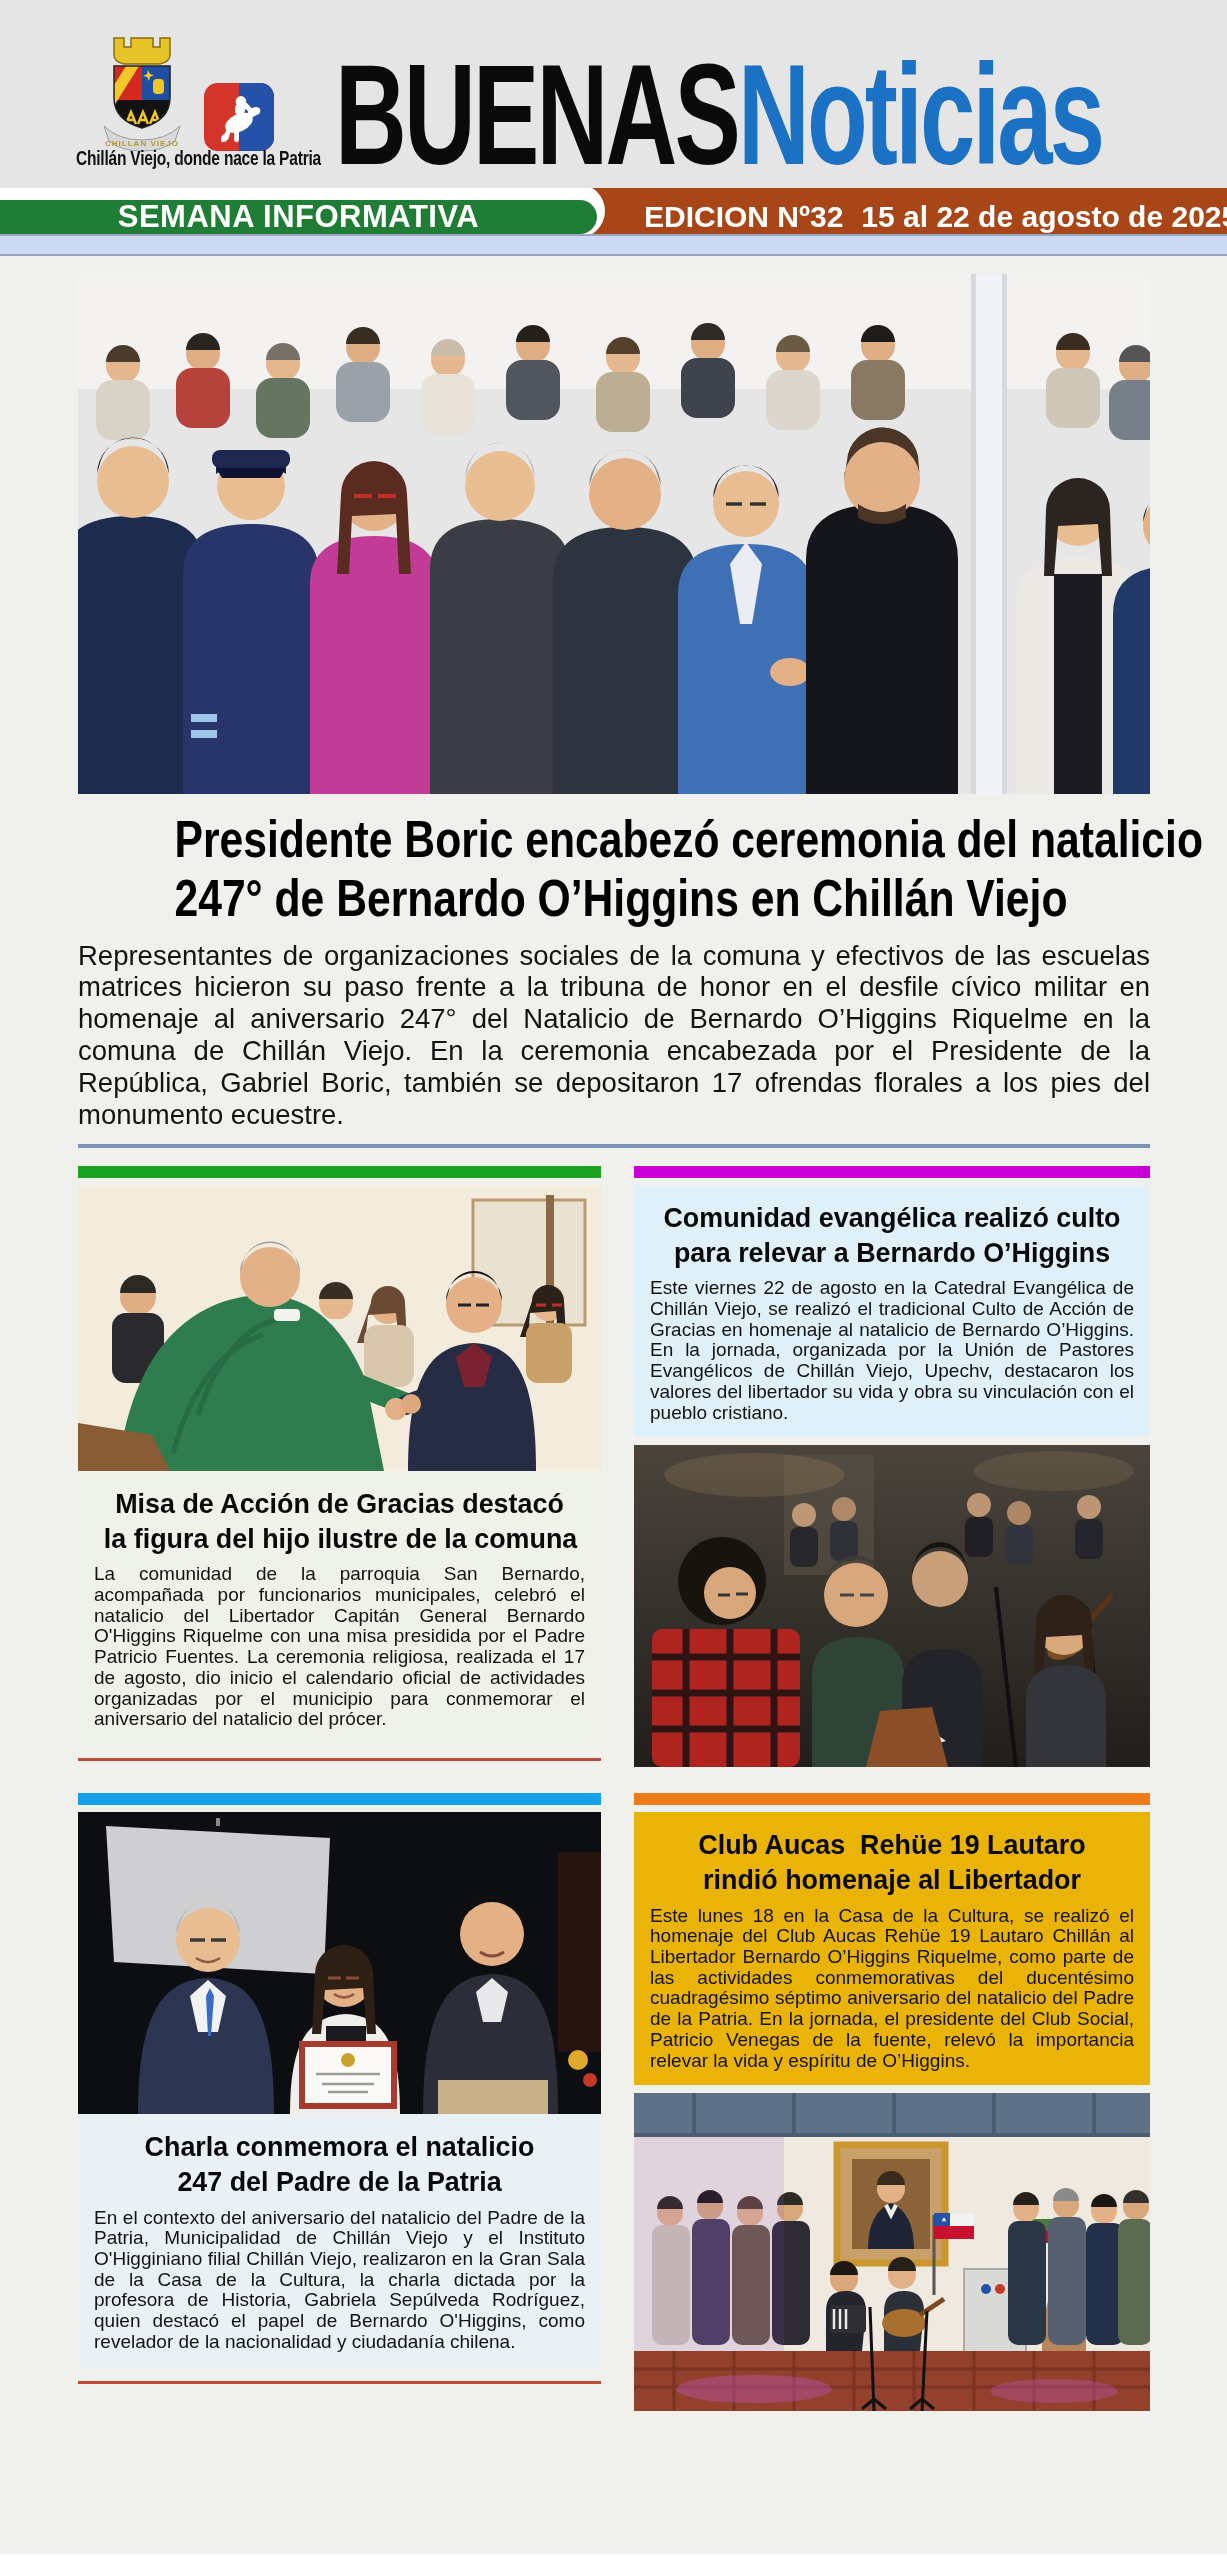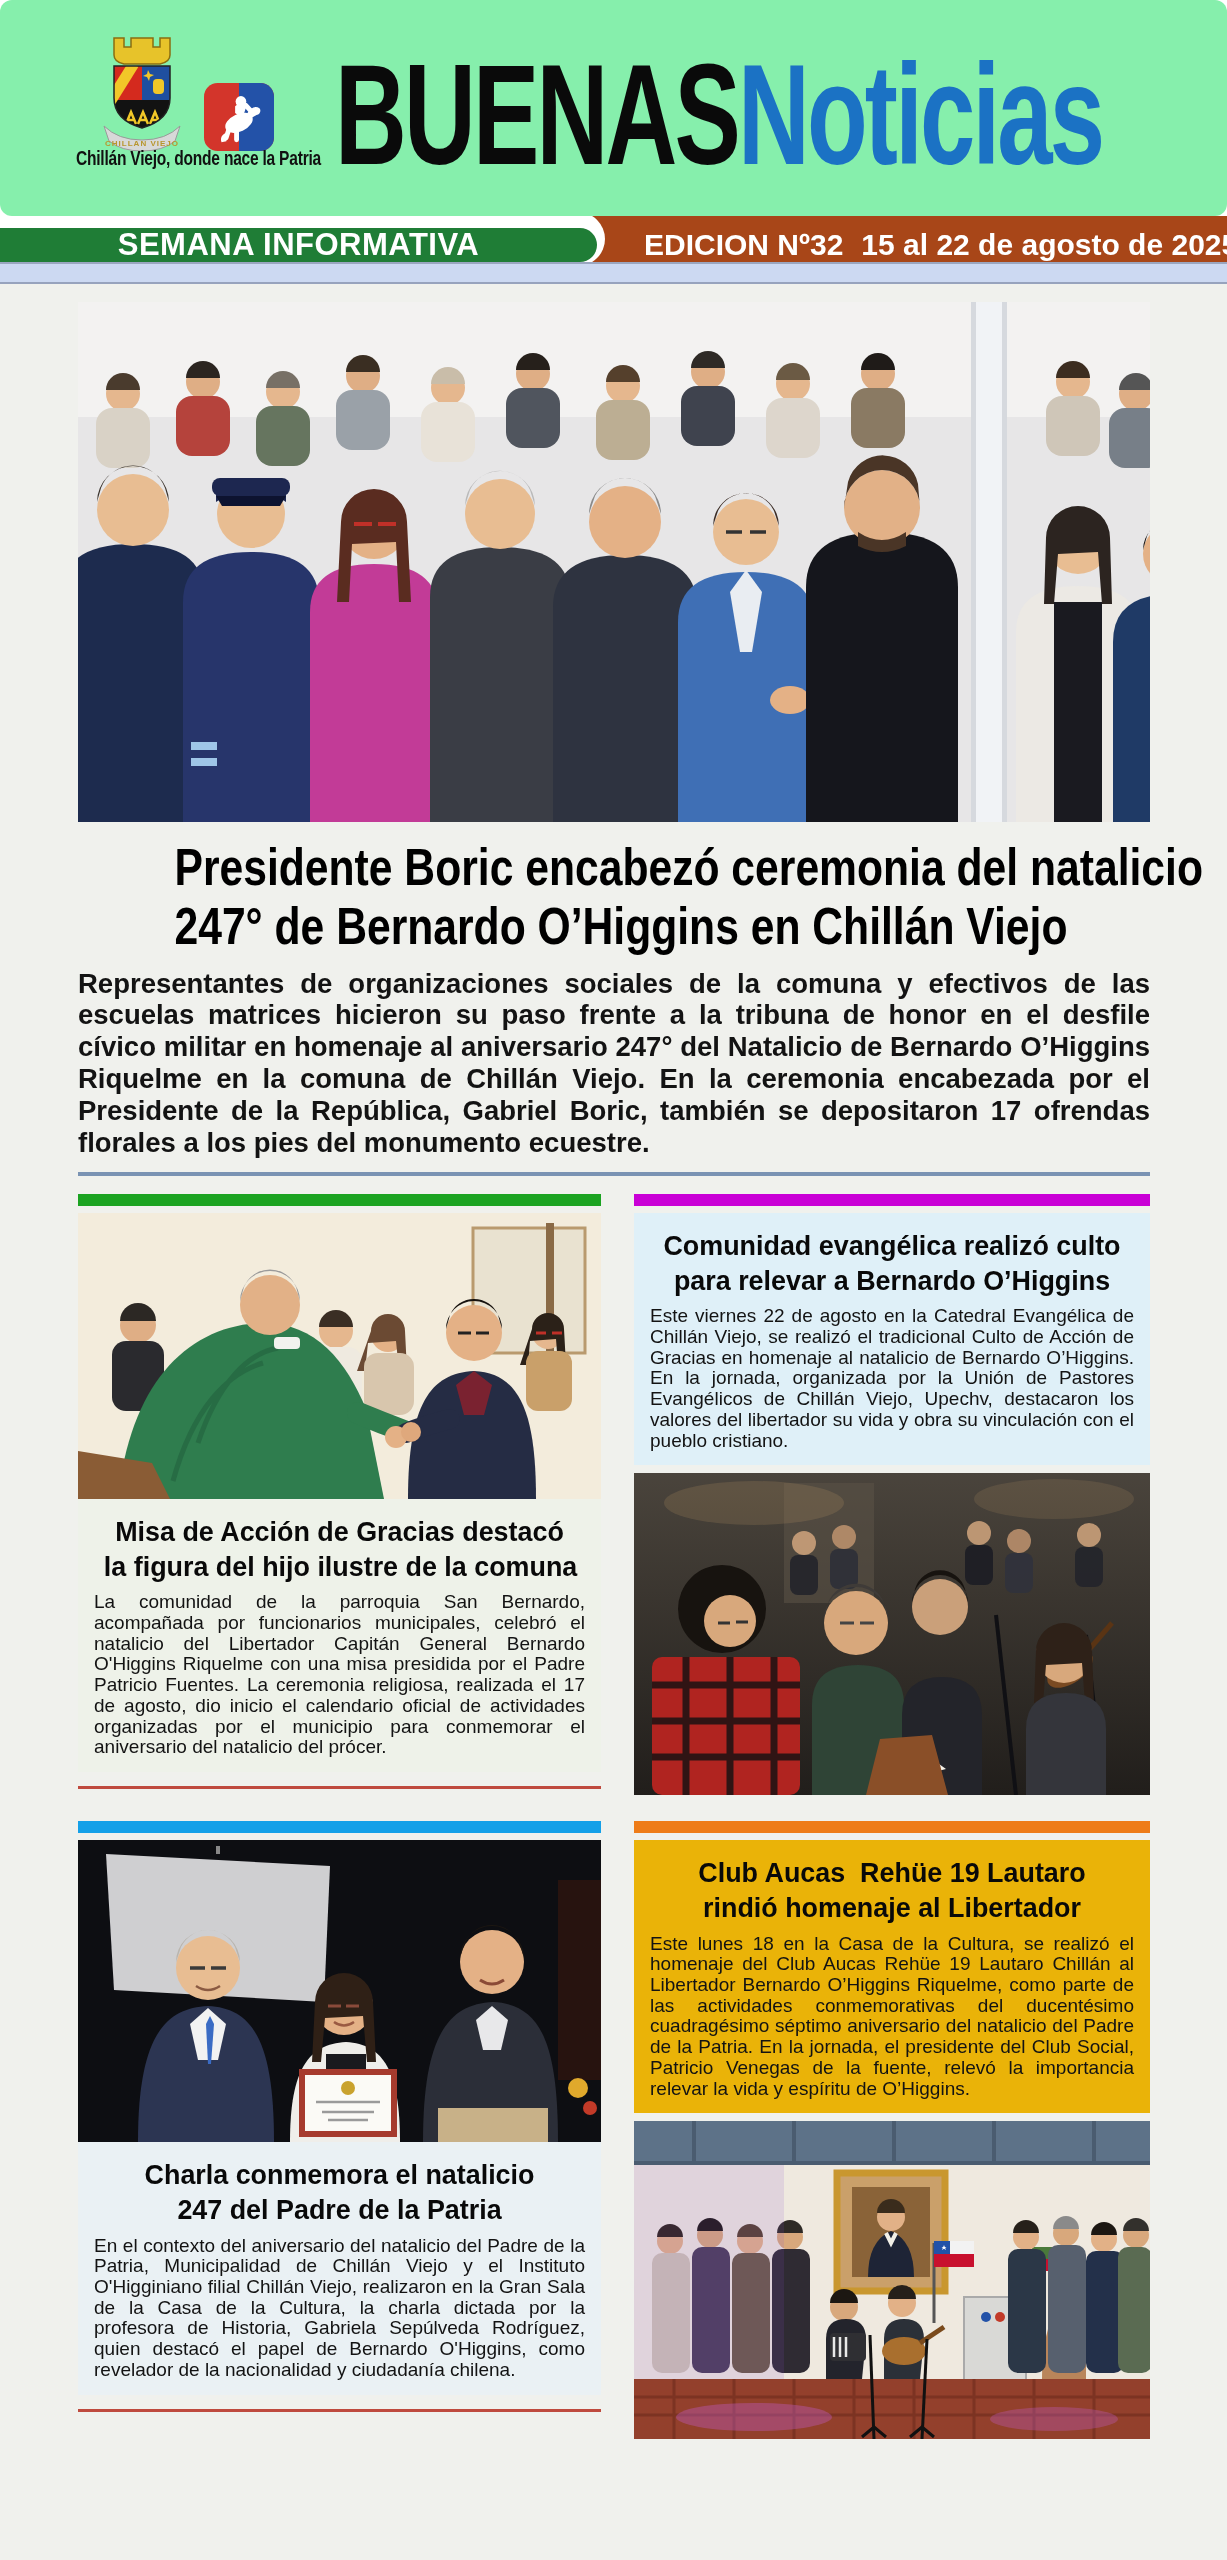--- a/index.html
+++ b/index.html
@@ -1,20 +1,20 @@
 <!DOCTYPE html>
 <html><head>
 <meta charset="utf-8">
 <style>
   html,body{margin:0;padding:0;background:#ffffff;}
   .page{position:relative;width:1227px;height:2560px;background:#ffffff;
         font-family:"Liberation Sans",sans-serif;overflow:hidden;}
 
   
-  .masthead{position:relative;height:216px;background:#86efac;border-radius:12px;}
+  .masthead{position:relative;height:188px;background:#e5e5e5;}
   .crest{position:absolute;left:92px;top:34px;}
   .horse{position:absolute;left:204px;top:82px;}
   .tagline{position:absolute;left:76px;top:146px;font-size:21px;font-weight:700;color:#111;
            white-space:pre;transform:scaleX(0.74);transform-origin:left center;letter-spacing:-0.3px;}
   .title{position:absolute;left:335px;top:30px;margin:0;height:156px;display:flex;align-items:flex-end;
          font-size:142px;line-height:1;font-weight:900;letter-spacing:-4px;white-space:pre;
          transform:scaleX(0.70);transform-origin:left bottom;}
   .title .t-black{color:#0a0a0a;}
   .title .t-blue{}
 
@@ -28,21 +28,21 @@
               display:flex;align-items:center;justify-content:center;color:#fff;font-size:31px;
               font-weight:600;letter-spacing:0.5px;white-space:pre;}
   .strip{height:18px;border-top:2px solid #9aa6c0;border-bottom:2px solid #97a3bd;}
 
   
   .content{height:2298px;padding:18px 77px 0 78px;box-sizing:border-box;}
   .photo{display:block;width:100%;}
   .main-photo{height:520px;}
   .lead-head{margin:16px 0 0;text-align:center;font-size:52px;line-height:1.13;font-weight:800;
              color:#000;white-space:pre;transform:scaleX(0.82);transform-origin:center;}
-  .lead-body{margin:12px 0 0;font-size:27.5px;line-height:1.16;text-align:justify;color:#131313;font-weight:bold;}
+  .lead-body{margin:12px 0 0;font-size:27.5px;line-height:1.16;text-align:justify;color:#131313;}
   .rule-blue{height:4px;margin-top:13px;}
 
   .grid{display:grid;grid-template-columns:523px 516px;column-gap:33px;row-gap:26px;margin-top:18px;}
   .article{display:flex;flex-direction:column;align-items:stretch;}
   .bar{height:12px;margin-bottom:7px;}
   .abox{padding:10px 16px 14px;box-sizing:border-box;}
   .a-head{margin:6px 0 8px;text-align:center;font-size:28px;line-height:1.24;font-weight:800;
           color:#090909;white-space:pre;transform:scaleX(0.96);transform-origin:center;}
   .a-body{margin:0;font-size:19px;line-height:1.09;text-align:justify;color:#131313;}
   .rule-red{height:3px;margin-top:14px;}

